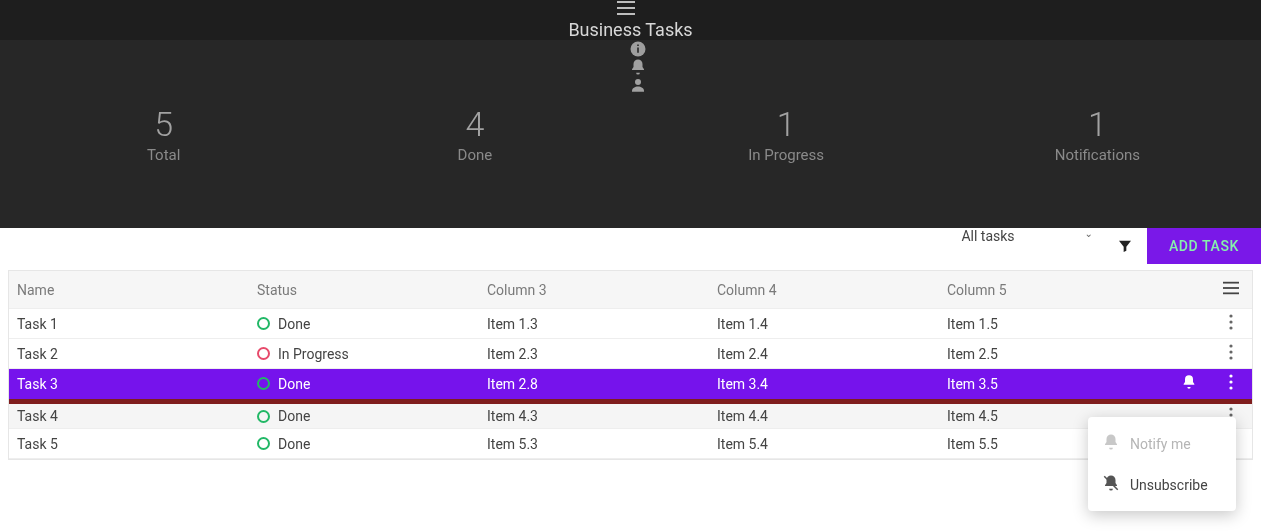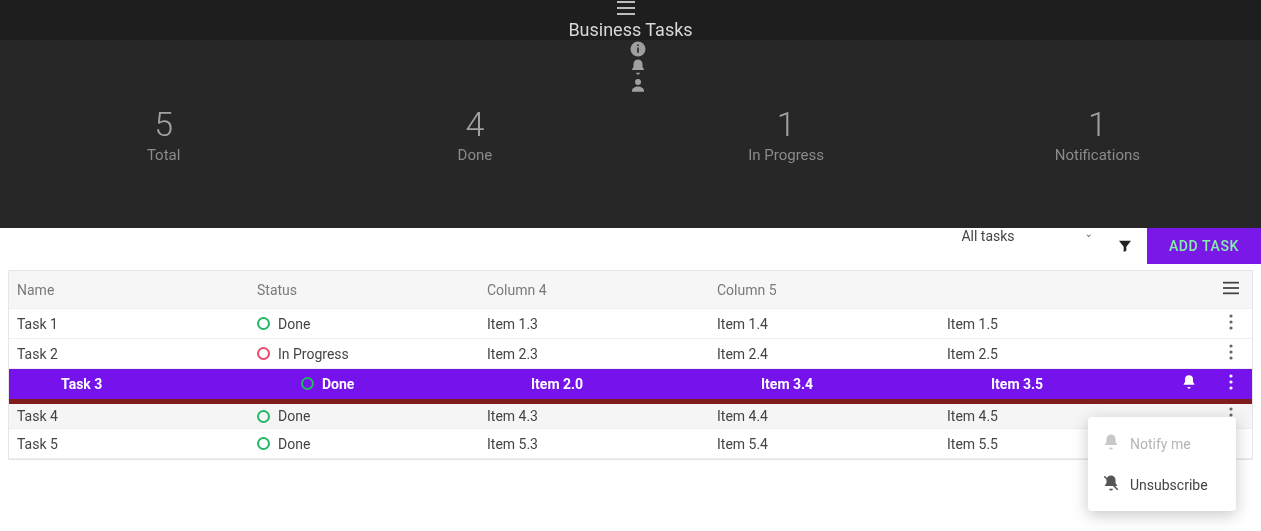--- a/index.html
+++ b/index.html
@@ -96,23 +96,22 @@
   }
   .trow {
     height: 30px;
     border-bottom: 1px solid #eee;
     color: #444;
   }
   .trow.alt { background:#f5f5f5; }
   .trow.active {
     background: #7613ec;
     color: #fff;
-    font-weight: 700;
+    font-weight: 400;
     border-bottom: 1px solid #7613ec;
-    padding-left: 44px;
   }
   .trow.after-active { border-top:5px solid #7f1d1d; }
   .cell { padding: 0 8px; }
   .c-name { width: 240px; }
   .c-status { width: 230px; display:flex; align-items:center; gap:8px;}
   .c3 { width: 230px; }
   .c4 { width: 230px; }
   .c5 { flex:1; }
   .c-bell { width: 42px; text-align:center; }
   .c-dots { width: 42px; text-align:center; cursor:pointer; }
@@ -215,20 +214,21 @@
         <path d="M3 4h18l-7 9v6l-4 2v-8L3 4z"></path>
       </svg>
   </div>
   <div class="addtask">ADD TASK</div>
 </div>
 
 <div class="table-wrap">
   <div class="thead">
     <div class="cell c-name">Name</div>
     <div class="cell c-status">Status</div>
+    <div class="cell c3">Column 3</div>
     <div class="cell c4">Column 4</div>
     <div class="cell c5">Column 5</div>
     <div class="cell c-bell"></div>
     <div class="cell c-dots menu-icon">
       <svg viewBox="0 0 18 14">
           <rect width="18" height="2"></rect>
           <rect y="6" width="18" height="2"></rect>
           <rect y="12" width="18" height="2"></rect>
         </svg>
     </div>
@@ -265,21 +265,21 @@
             <circle cx="2" cy="8" r="1.6"></circle>
             <circle cx="2" cy="14" r="1.6"></circle>
           </svg></div>
       </div>
       <div class="trow active">
         <div class="cell c-name">Task 3</div>
         <div class="cell c-status">
           <span class="status-ring"></span>
           <span>Done</span>
         </div>
-        <div class="cell c3">Item 2.0</div>
+        <div class="cell c3">Item 2.8</div>
         <div class="cell c4">Item 3.4</div>
         <div class="cell c5">Item 3.5</div>
         <div class="cell c-bell"><span class="bell"><svg viewBox="0 0 24 24">
               <path d="M12 2a6 6 0 00-6 6v4l-2 3v1h16v-1l-2-3V8a6 6 0 00-6-6zm0 20a2.5 2.5 0 002.5-2.5h-5A2.5 2.5 0 0012 22z"></path>
             </svg></span></div>
         <div class="cell c-dots dots"><svg viewBox="0 0 4 16">
             <circle cx="2" cy="2" r="1.6"></circle>
             <circle cx="2" cy="8" r="1.6"></circle>
             <circle cx="2" cy="14" r="1.6"></circle>
           </svg></div>

